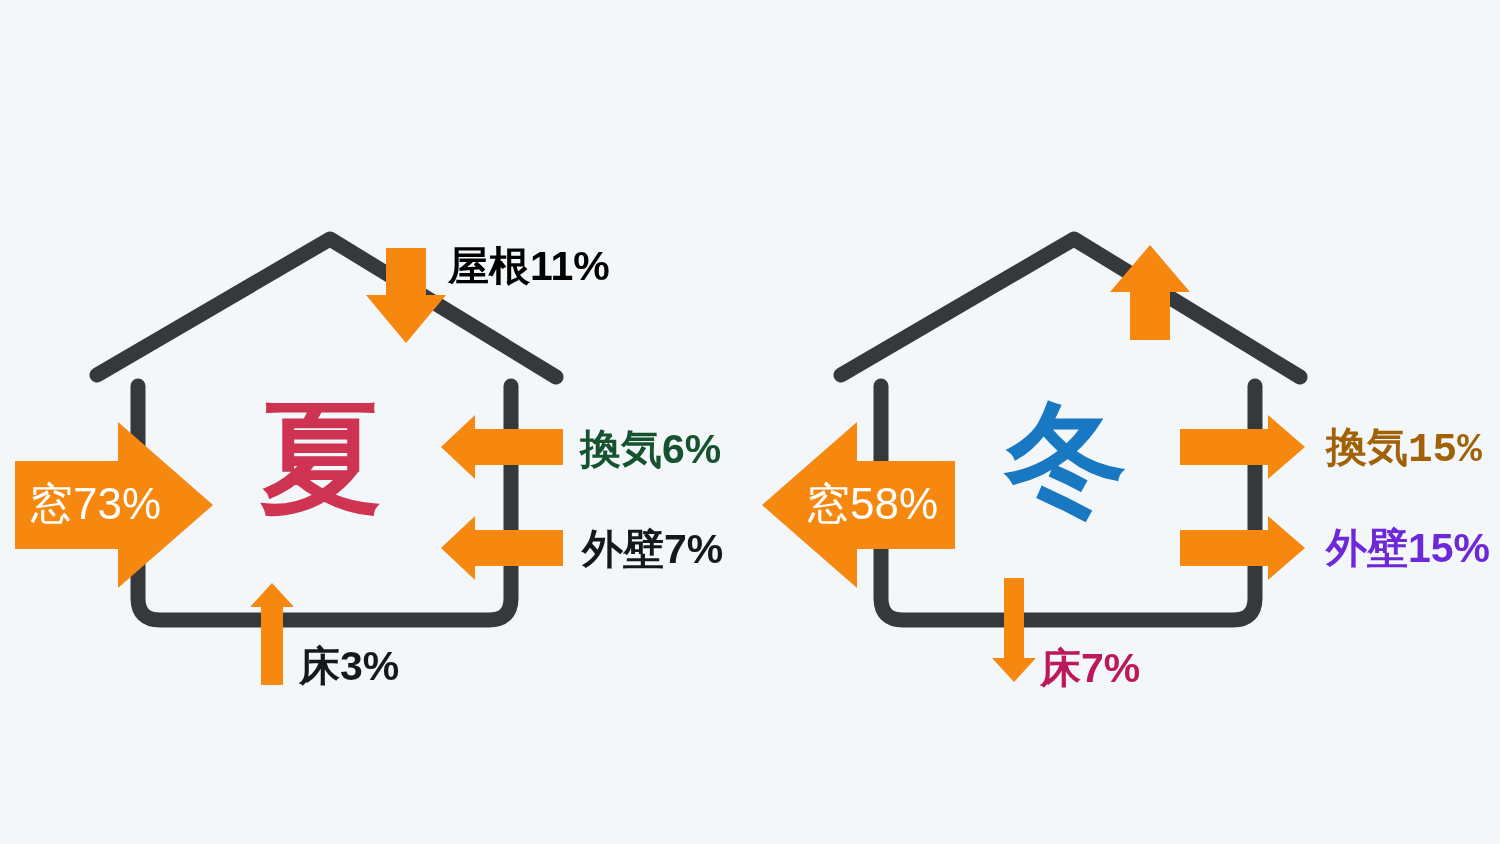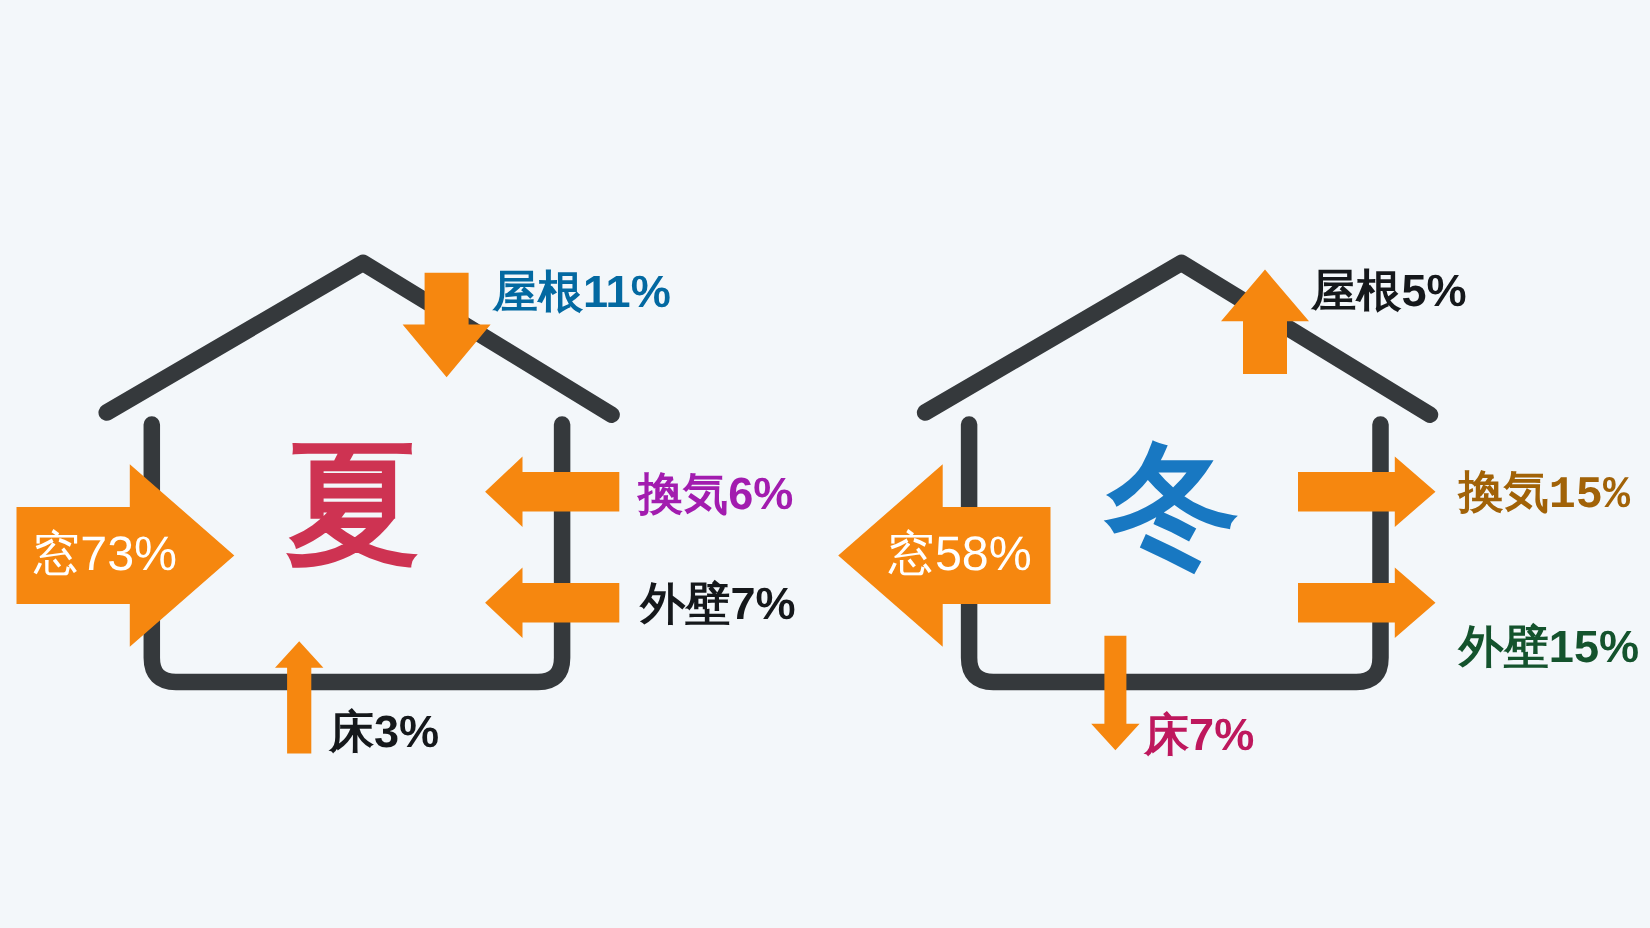--- a/index.html
+++ b/index.html
@@ -63,33 +63,32 @@
     <polygon points="955,461 857,461 857,422 762,505 857,588 857,549 955,549" fill="#f6870f"></polygon>
     <polygon points="1180,429 1268,429 1268,415 1305,447 1268,479 1268,465 1180,465" fill="#f6870f"></polygon>
     <polygon points="1180,530 1268,530 1268,516 1305,548 1268,580 1268,566 1180,566" fill="#f6870f"></polygon>
     <polygon points="1004,578 1004,658 992,658 1014,682 1036,658 1024,658 1024,578" fill="#f6870f"></polygon>
   </svg>
 
   <div class="season" style="left: 321px; top: 458px; color: rgb(206, 51, 82);">夏</div>
 
   <div class="arrow-label" style="left: 95px; top: 504px; color: rgb(255, 255, 255);">窓73%</div>
 
-  <div class="lbl" style="left: 448px; top: 266px; color: #0369a1; text-align: center;">屋根11%</div>
+  <div class="lbl" style="left: 448px; top: 266px; color: #000000; text-align: center;">屋根11%</div>
 
-  <div class="lbl" style="left: 580px; top: 449px; color: #a21caf; text-align: right;">換気6%</div>
+  <div class="lbl" style="left: 580px; top: 449px; color: #14532d; text-align: right;">換気6%</div>
 
   <div class="lbl" style="left: 582px; top: 549px; color: rgb(21, 24, 27);">外壁7%</div>
 
   <div class="lbl" style="left: 299px; top: 666px; color: rgb(21, 24, 27); text-align: center;">床3%</div>
 
   <div class="season" style="left: 1066px; top: 459px; color: rgb(24, 120, 194);">冬</div>
 
   <div class="arrow-label" style="left: 872px; top: 504px; color: rgb(255, 255, 255);">窓58%</div>
 
-  <div class="lbl" style="left: 1192px; top: 265px; color: rgb(21, 24, 27);">屋根5%</div>
 
   <div class="lbl" style="left: 1326px; top: 447px; color: #a16207; font-family: Liberation Mono, monospace;">換気15%</div>
 
-  <div class="lbl" style="left: 1326px; top: 548px; color: #14532d; margin-top: 40px;">外壁15%</div>
+  <div class="lbl" style="left: 1326px; top: 548px; color: #6d28d9;">外壁15%</div>
 
   <div class="lbl" style="left: 1040px; top: 668px; color: #be185d;">床7%</div>
 
 </div>
 
 </body></html>

